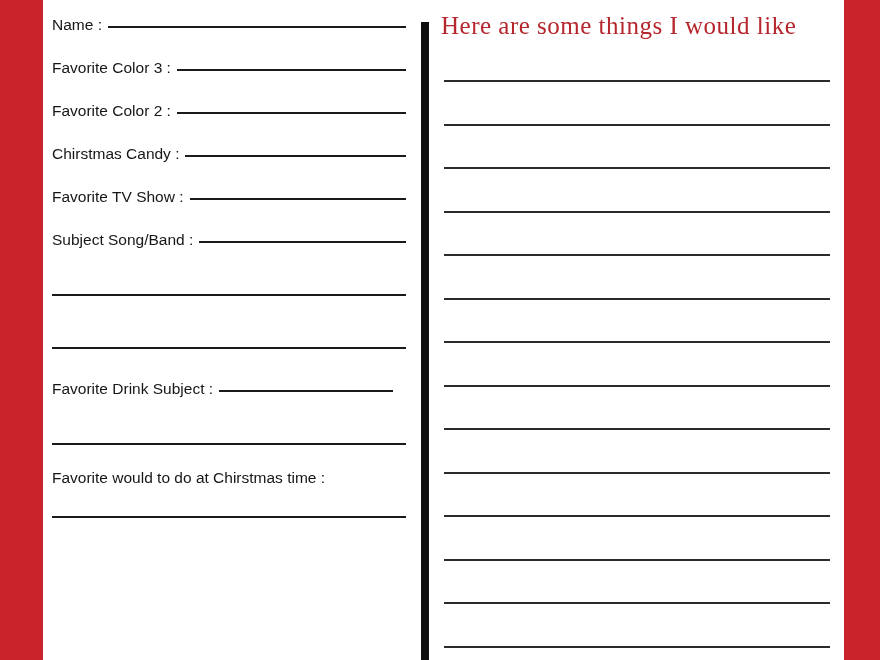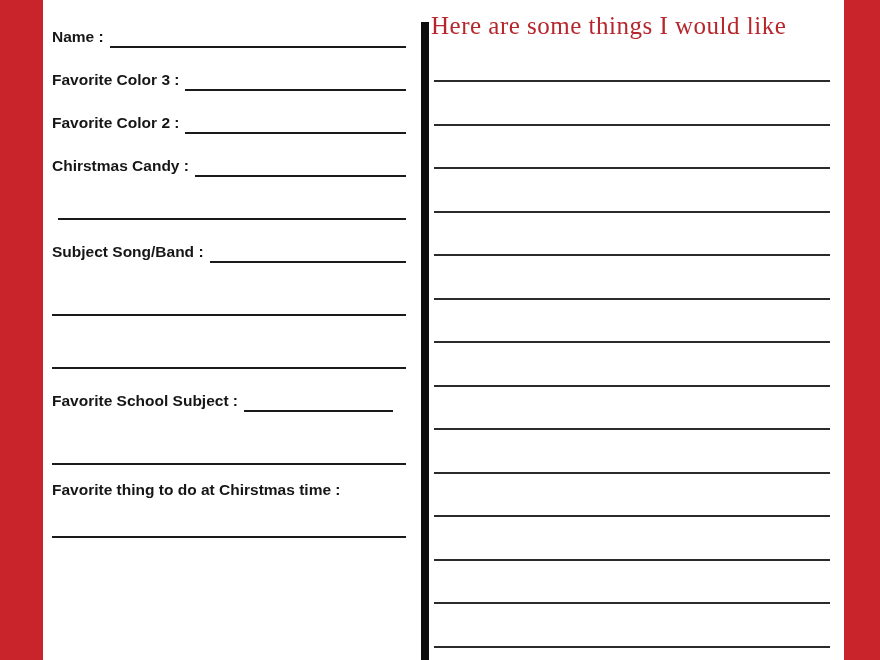--- a/index.html
+++ b/index.html
@@ -13,31 +13,31 @@
   html,body{width:880px;height:660px;overflow:hidden;}
   body{background:var(--background,#fff);font-family:"Liberation Sans",sans-serif;}
   .page{position:relative;width:880px;height:660px;background:var(--background,#fff);}
 
   .border-left{position:absolute;left:0;top:0;width:43px;height:660px;background:var(--border-red,#c9242b);}
   .border-right{position:absolute;right:0;top:0;width:36px;height:660px;background:var(--border-red,#c9242b);}
   .divider{position:absolute;left:421px;top:22px;width:8px;height:638px;background:#0d0d0d;}
 
   
   .left-col{position:absolute;left:52px;top:5px;width:354px;}
-  .frow{height:43px;display:flex;align-items:flex-end;font-weight:bold;}
+  .frow{height:43px;display:flex;align-items:center;}
   .frow.cont{margin-top:10px;}
   .frow.pull{margin-top:-7px;}
   .frow.last{margin-top:-6px;}
   .flabel{font-size:15.5px;line-height:1;color:var(--label-black,#161616);white-space:nowrap;padding-bottom:4px;}
   .fline{flex:1;height:0;border-bottom:2px solid #1a1a1a;margin-left:6px;}
   .frow.cont .fline{margin-left:0;}
   .frow.short .fline{margin-right:13px;}
 
   
-  .right-col{position:absolute;left:429px;right:36px;top:0;bottom:0;padding:10px 14px 0 5px;}
+  .right-col{position:absolute;left:429px;right:36px;top:0;bottom:0;padding:10px 14px 0 15px;}
   .rtitle{height:32px;line-height:32px;font-family:cursive;font-size:25px;color:var(--title-red,#b5272d);white-space:nowrap;letter-spacing:.5px;margin-left:-3px;}
   .rlines{}
   .rline{height:43.5px;border-bottom:2px solid var(--line-black,#2b2b2b);}
   .rline:first-child{height:40px;}
 </style>
 </head>
 <body>
 
 <div class="page">
 
@@ -56,41 +56,42 @@
     </div>
     <div class="frow">
       <span class="flabel">Favorite Color 2 :</span>
       <span class="fline"></span>
     </div>
     <div class="frow">
       <span class="flabel">Chirstmas Candy :</span>
       <span class="fline"></span>
     </div>
     <div class="frow">
+      <span class="flabel">Favorite TV Show :</span>
       <span class="fline"></span>
     </div>
     <div class="frow">
       <span class="flabel">Subject Song/Band :</span>
       <span class="fline"></span>
     </div>
     <div class="frow cont">
       <span class="fline"></span>
     </div>
     <div class="frow cont">
       <span class="fline"></span>
     </div>
     <div class="frow short">
-      <span class="flabel">Favorite School Subject :</span>
+      <span class="flabel">Favorite Drink Subject :</span>
       <span class="fline"></span>
     </div>
     <div class="frow cont">
       <span class="fline"></span>
     </div>
     <div class="frow pull">
-      <span class="flabel">Favorite thing to do at Chirstmas time :</span>
+      <span class="flabel">Favorite would to do at Chirstmas time :</span>
     </div>
     <div class="frow cont last">
       <span class="fline"></span>
     </div>
   </div>
 
   <div class="right-col">
     <div class="rtitle">Here are some things I would like</div>
     <div class="rlines">
       <div class="rline"></div>

